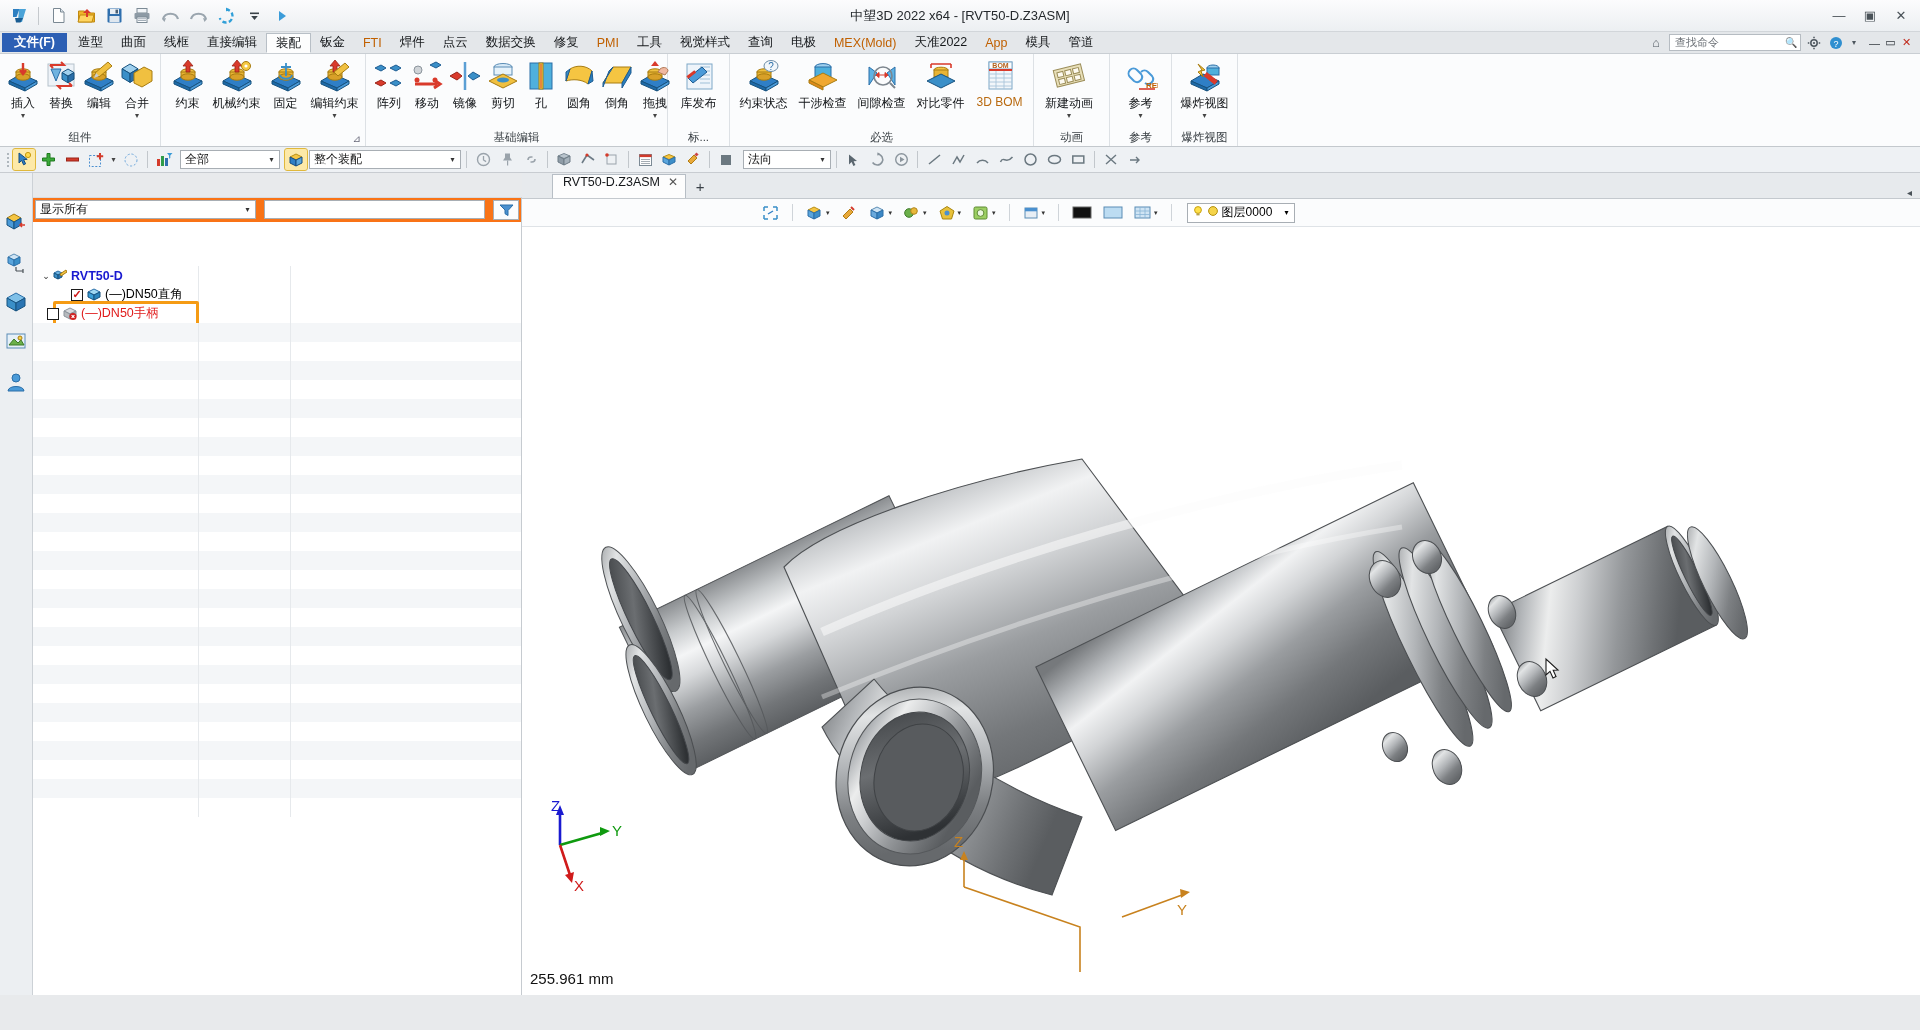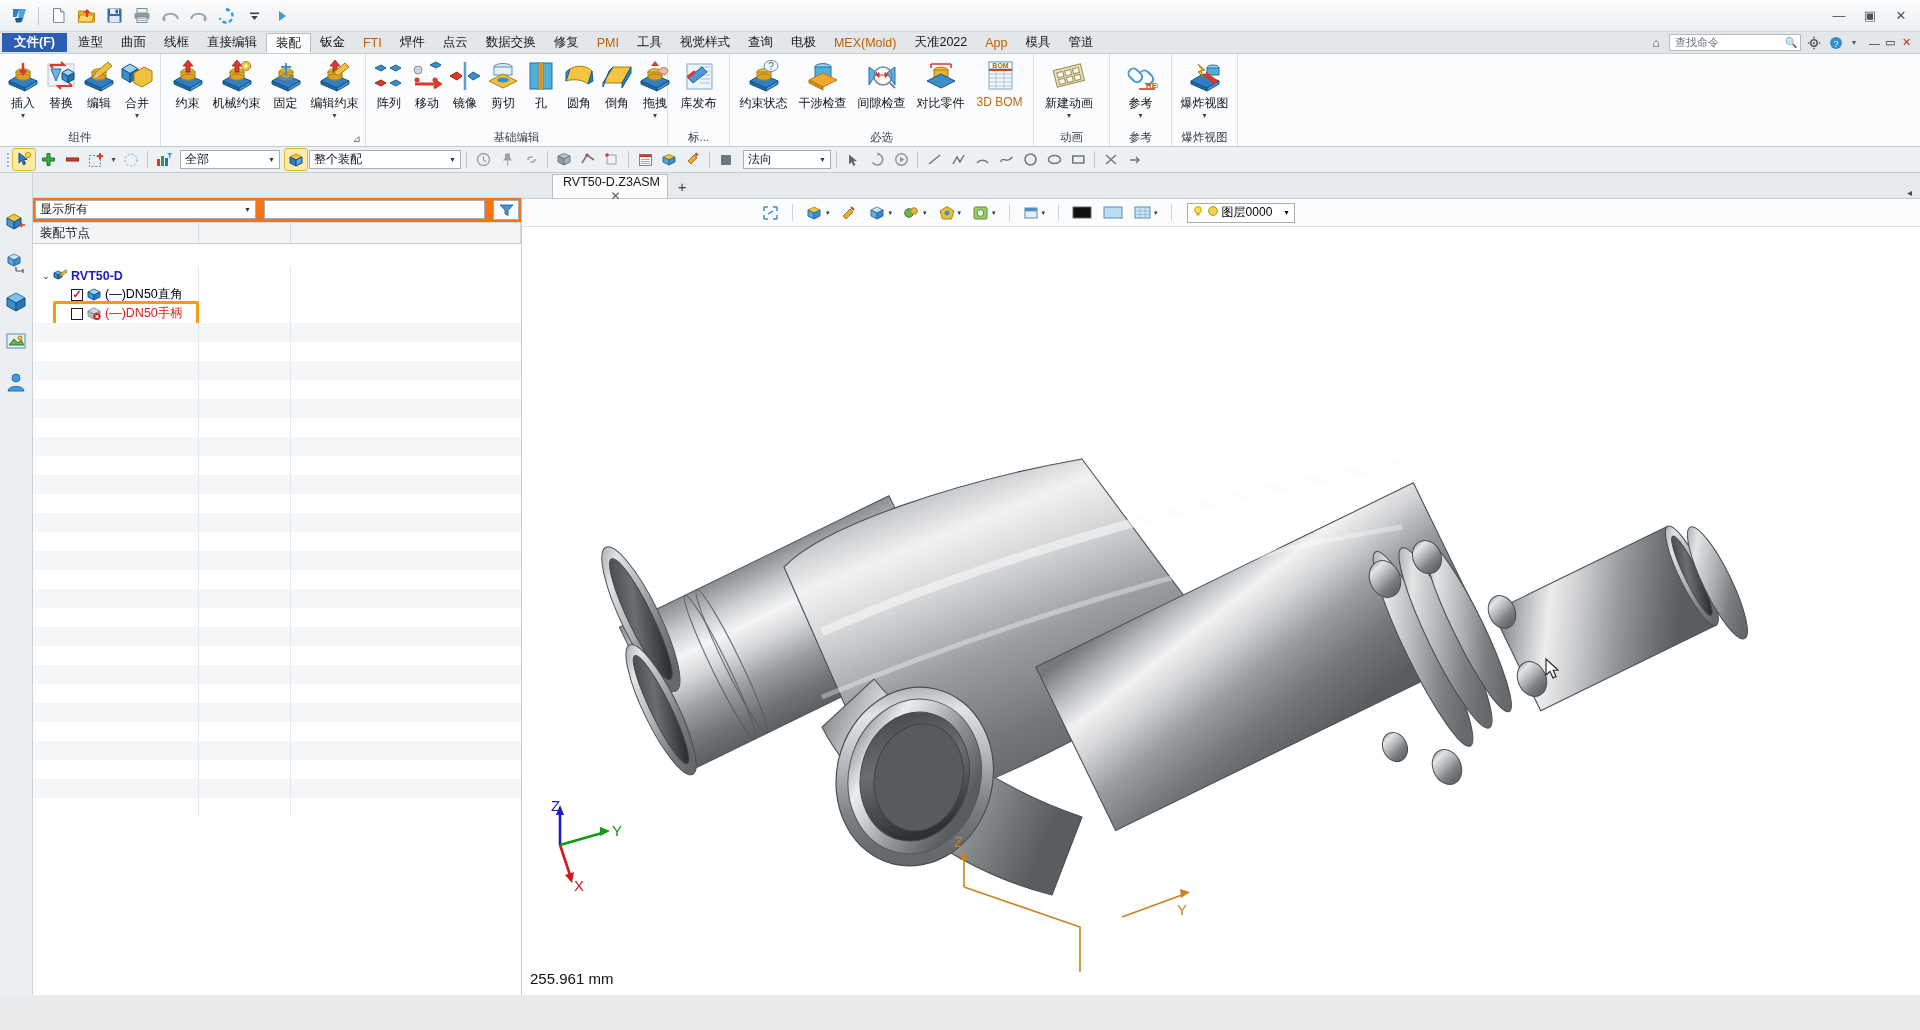--- a/index.html
+++ b/index.html
@@ -159,21 +159,21 @@
   }
 
   
   .docarea{ position:absolute; left:522px; top:173px; right:0; bottom:35px; background:#fff; }
   .tabbar{
     height:26px; background:#e7eaed; border-bottom:1px solid #c4c9ce;
     display:flex; align-items:flex-end; padding-left:30px;
   }
   .doctab{
     height:24px; background:#fdfdfd; border:1px solid #b7bec5; border-bottom:none;
-    display:flex; align-items:center; padding:0 7px 0 10px; font-size:12.5px; color:#14171a;flex-direction:column;
+    display:flex; padding:0 7px 0 10px; font-size:12.5px; color:#14171a;
   }
   .doctab .x{ margin-left:8px; font-size:12px; color:#555; }
   .newtab{ width:28px; height:24px; display:flex; align-items:center; justify-content:center; font-size:15px; color:#3a4148; }
   .tabbar .collapse{ margin-left:auto; padding-right:8px; font-size:10px; color:#4a5258; }
 
   .viewtoolbar{
     height:28px; background:#fbfcfd; border-bottom:1px solid #dfe3e7;
     display:flex; align-items:center; padding-left:238px; gap:7px;
   }
   .vt{ height:22px; min-width:21px; display:flex; align-items:center; justify-content:center; border-radius:2px; padding:0 2px; }
@@ -271,20 +271,21 @@
           <rect x="2" y="3.5" width="9" height="1.6" fill="#3a4248"></rect>
           <path d="M3.2 7 h6.6 l-3.3 4 z" fill="#3a4248"></path>
         </svg>
       </div>
       <div class="qbtn">
         <svg width="14" height="14" viewBox="0 0 14 14">
           <path d="M4 2 l7 5 l-7 5 z" fill="#3b9cd9"></path>
         </svg>
       </div>
     </div>
+    <div class="title-text">中望3D 2022 x64 - [RVT50-D.Z3ASM]</div>
     <div class="winctl">
       <div>—</div>
       <div>▣</div>
       <div>✕</div>
     </div>
   </div>
 
   <div class="menustrip" id="menustrip">
     <div class="mtab active-file">文件(F)</div>
       <div class="mtab">造型</div>
@@ -980,25 +981,20 @@
         <span class="arrow">▾</span>
       </div>
       <div class="combo f2"></div>
       <div class="filter-btn">
         <svg width="15" height="14" viewBox="0 0 15 14">
           <path d="M1 2 h13 l-5 5.5 v5 l-3 -1.8 v-3.7 z" fill="#4a90cf" stroke="#2a6ea8"></path>
         </svg>
       </div>
     </div>
 
-    <div class="tree-head">
-      <div class="th1">装配节点</div>
-      <div class="th2"></div>
-      <div class="th3"></div>
-    </div>
 
     <div class="tree-body" id="treebody">
         <div class="trow">
           <div class="cols">
             <i class="c1"></i>
             <i class="c2"></i>
           </div>
           <div style="display: flex; align-items: center; position: relative; z-index: 2; padding-left: 6px;">
             <span class="twist">⌄</span>
             <span style="display: inline-flex; align-items: center;">
@@ -1028,21 +1024,21 @@
               </svg>
             </span>
             <span class="node-label">(—)DN50直角</span>
           </div>
         </div>
         <div class="trow" style="overflow: visible;">
           <div class="cols">
             <i class="c1"></i>
             <i class="c2"></i>
           </div>
-          <div style="display: flex; align-items: center; position: relative; z-index: 2; padding-left: 24px;">
+          <div style="display: flex; align-items: center; position: relative; z-index: 2; ">
             <span class="twist"></span>
             <span class="chk" style="margin-right: 4px;"></span>
             <span style="display: inline-flex; align-items: center;">
               <svg width="14" height="14" viewBox="0 0 14 14">
                 <path d="M1 4 l6 -3 l6 3 l-6 3z" fill="#d8dade" stroke="#8b949c"></path>
                 <path d="M1 4 v5 l6 3 v-5z" fill="#b6babe" stroke="#8b949c"></path>
                 <path d="M13 4 v5 l-6 3 v-5z" fill="#a3a7ab" stroke="#8b949c"></path>
                 <circle cx="10" cy="9.5" r="3.6" fill="#d02020"></circle>
                 <path d="M8.6 8.1 l2.8 2.8 M11.4 8.1 l-2.8 2.8" stroke="#fff" stroke-width="1.1"></path>
               </svg>

